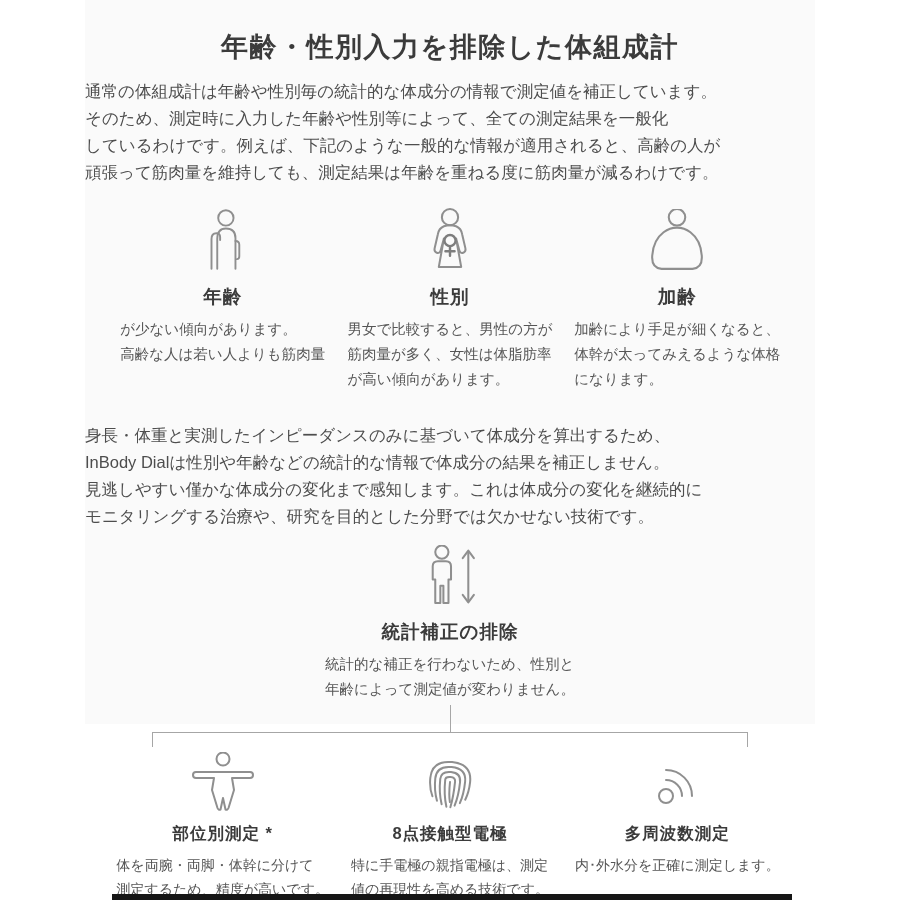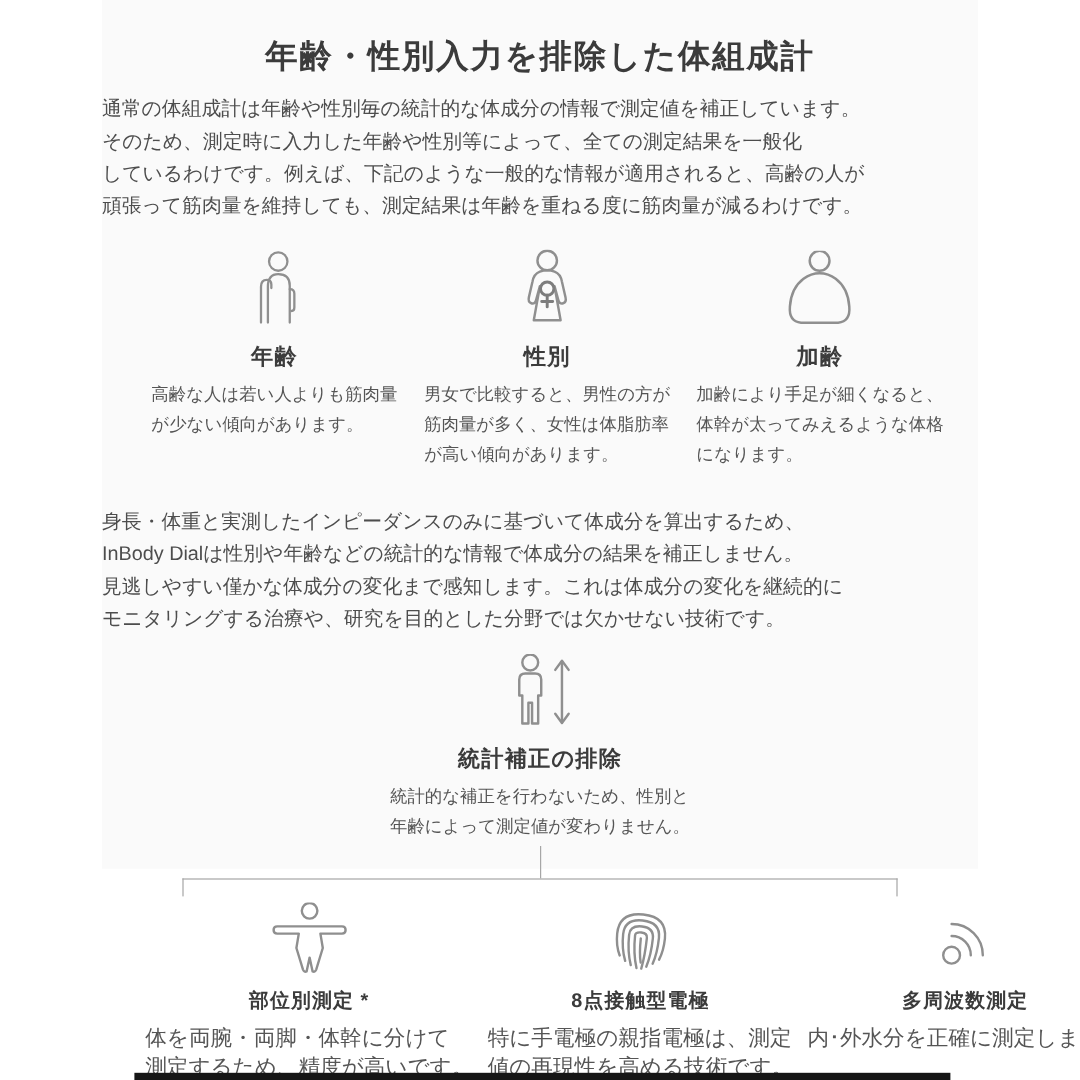--- a/index.html
+++ b/index.html
@@ -3,27 +3,27 @@
 <meta charset="utf-8">
 <style>
   html,body{margin:0;padding:0;}
   .canvas{position:relative;width:900px;height:900px;background:#ffffff;overflow:hidden;
           font-family:"Liberation Sans",sans-serif;}
   .panel{position:absolute;left:85px;top:0;width:730px;height:724px;background:#fafafa;}
   .title{margin:29px 0 0;text-align:center;font-size:27px;font-weight:700;color:#3b3b3b;letter-spacing:1.5px;}
   .par{margin-top:13px;text-align:left;font-size:16.5px;line-height:27px;color:#4d4d4d;}
   .par div{white-space:nowrap;}
   .row{display:flex;padding:0 24px;margin-top:17px;}
-  .col{flex:1;display:flex;flex-direction:column;align-items:center;margin-left:12px;}
+  .col{flex:1;display:flex;flex-direction:column;align-items:center;}
   .icon-box{height:68px;display:flex;align-items:flex-end;justify-content:center;}
   .icon-box.low{height:62px;}
   .col-label{margin-top:13px;font-size:18.5px;font-weight:700;color:#3b3b3b;letter-spacing:1px;}
   .col-label.sm{font-size:16.5px;margin-top:11px;}
   .col-desc{margin-top:8px;font-size:14.5px;line-height:25px;color:#555555;text-align:left;width:max-content;max-width:100%;}
-  .col-desc.sm{font-size:18px;line-height:24px;}
+  .col-desc.sm{font-size:14px;line-height:24px;}
   .feature-main{display:flex;flex-direction:column;align-items:center;margin-top:14px;}
   .feature-main .col-desc{text-align:left;margin-top:8px;}
   .stem{width:1px;height:27px;background:#a6a6a6;margin:3px auto 0;}
   .bracket{width:596px;height:15px;margin:0 auto;border-top:1px solid #a6a6a6;
            border-left:1px solid #a6a6a6;border-right:1px solid #a6a6a6;box-sizing:border-box;}
   .bottom-bar{position:absolute;left:112px;bottom:0;width:680px;height:6px;background:#161616;}
   svg{display:block;}
   .st{fill:none;stroke:#8f8f8f;stroke-width:2;stroke-linecap:round;stroke-linejoin:round;}
   .st-bold{fill:none;stroke:#7d7d7d;stroke-width:2.4;stroke-linecap:round;stroke-linejoin:round;}
 </style>
@@ -48,22 +48,22 @@
         <div class="icon-box">
           <svg width="46" height="63" viewBox="0 0 48 63">
             <circle class="st" cx="27" cy="9" r="8"></circle>
             <path class="st" d="M 18 62 L 18 31 Q 18 20 27 20 Q 37 20 37 30 L 37 62"></path>
             <path class="st" d="M 37 33 Q 41 33 41 37 L 41 49 Q 41 52 38.5 52"></path>
             <path class="st" d="M 12 62 L 12 31 Q 12 25 17 25 Q 21 25 21 29 L 21 32"></path>
           </svg>
         </div>
         <div class="col-label">年齢</div>
         <div class="col-desc">
+          <div>が少ない傾向があります。</div>
           <div>高齢な人は若い人よりも筋肉量</div>
-          <div>が少ない傾向があります。</div>
         </div>
       </div>
 
       <div class="col">
         <div class="icon-box">
           <svg width="58" height="63" viewBox="0 0 56 62">
             <circle class="st" cx="28" cy="9" r="8"></circle>
             <path class="st" d="M 22 18 Q 28 16 34 18 Q 39 20 40 26 L 43 39 Q 44 43 41 44 Q 38 45 37 41 L 34 30 L 39 58 L 17 58 L 22 30 L 19 41 Q 18 45 15 44 Q 12 43 13 39 L 16 26 Q 17 20 22 18 Z"></path>
             <circle class="st-bold" cx="28" cy="32" r="5.5"></circle>
             <path class="st-bold" d="M 28 37.5 L 28 47 M 23.5 42.5 L 32.5 42.5"></path>

